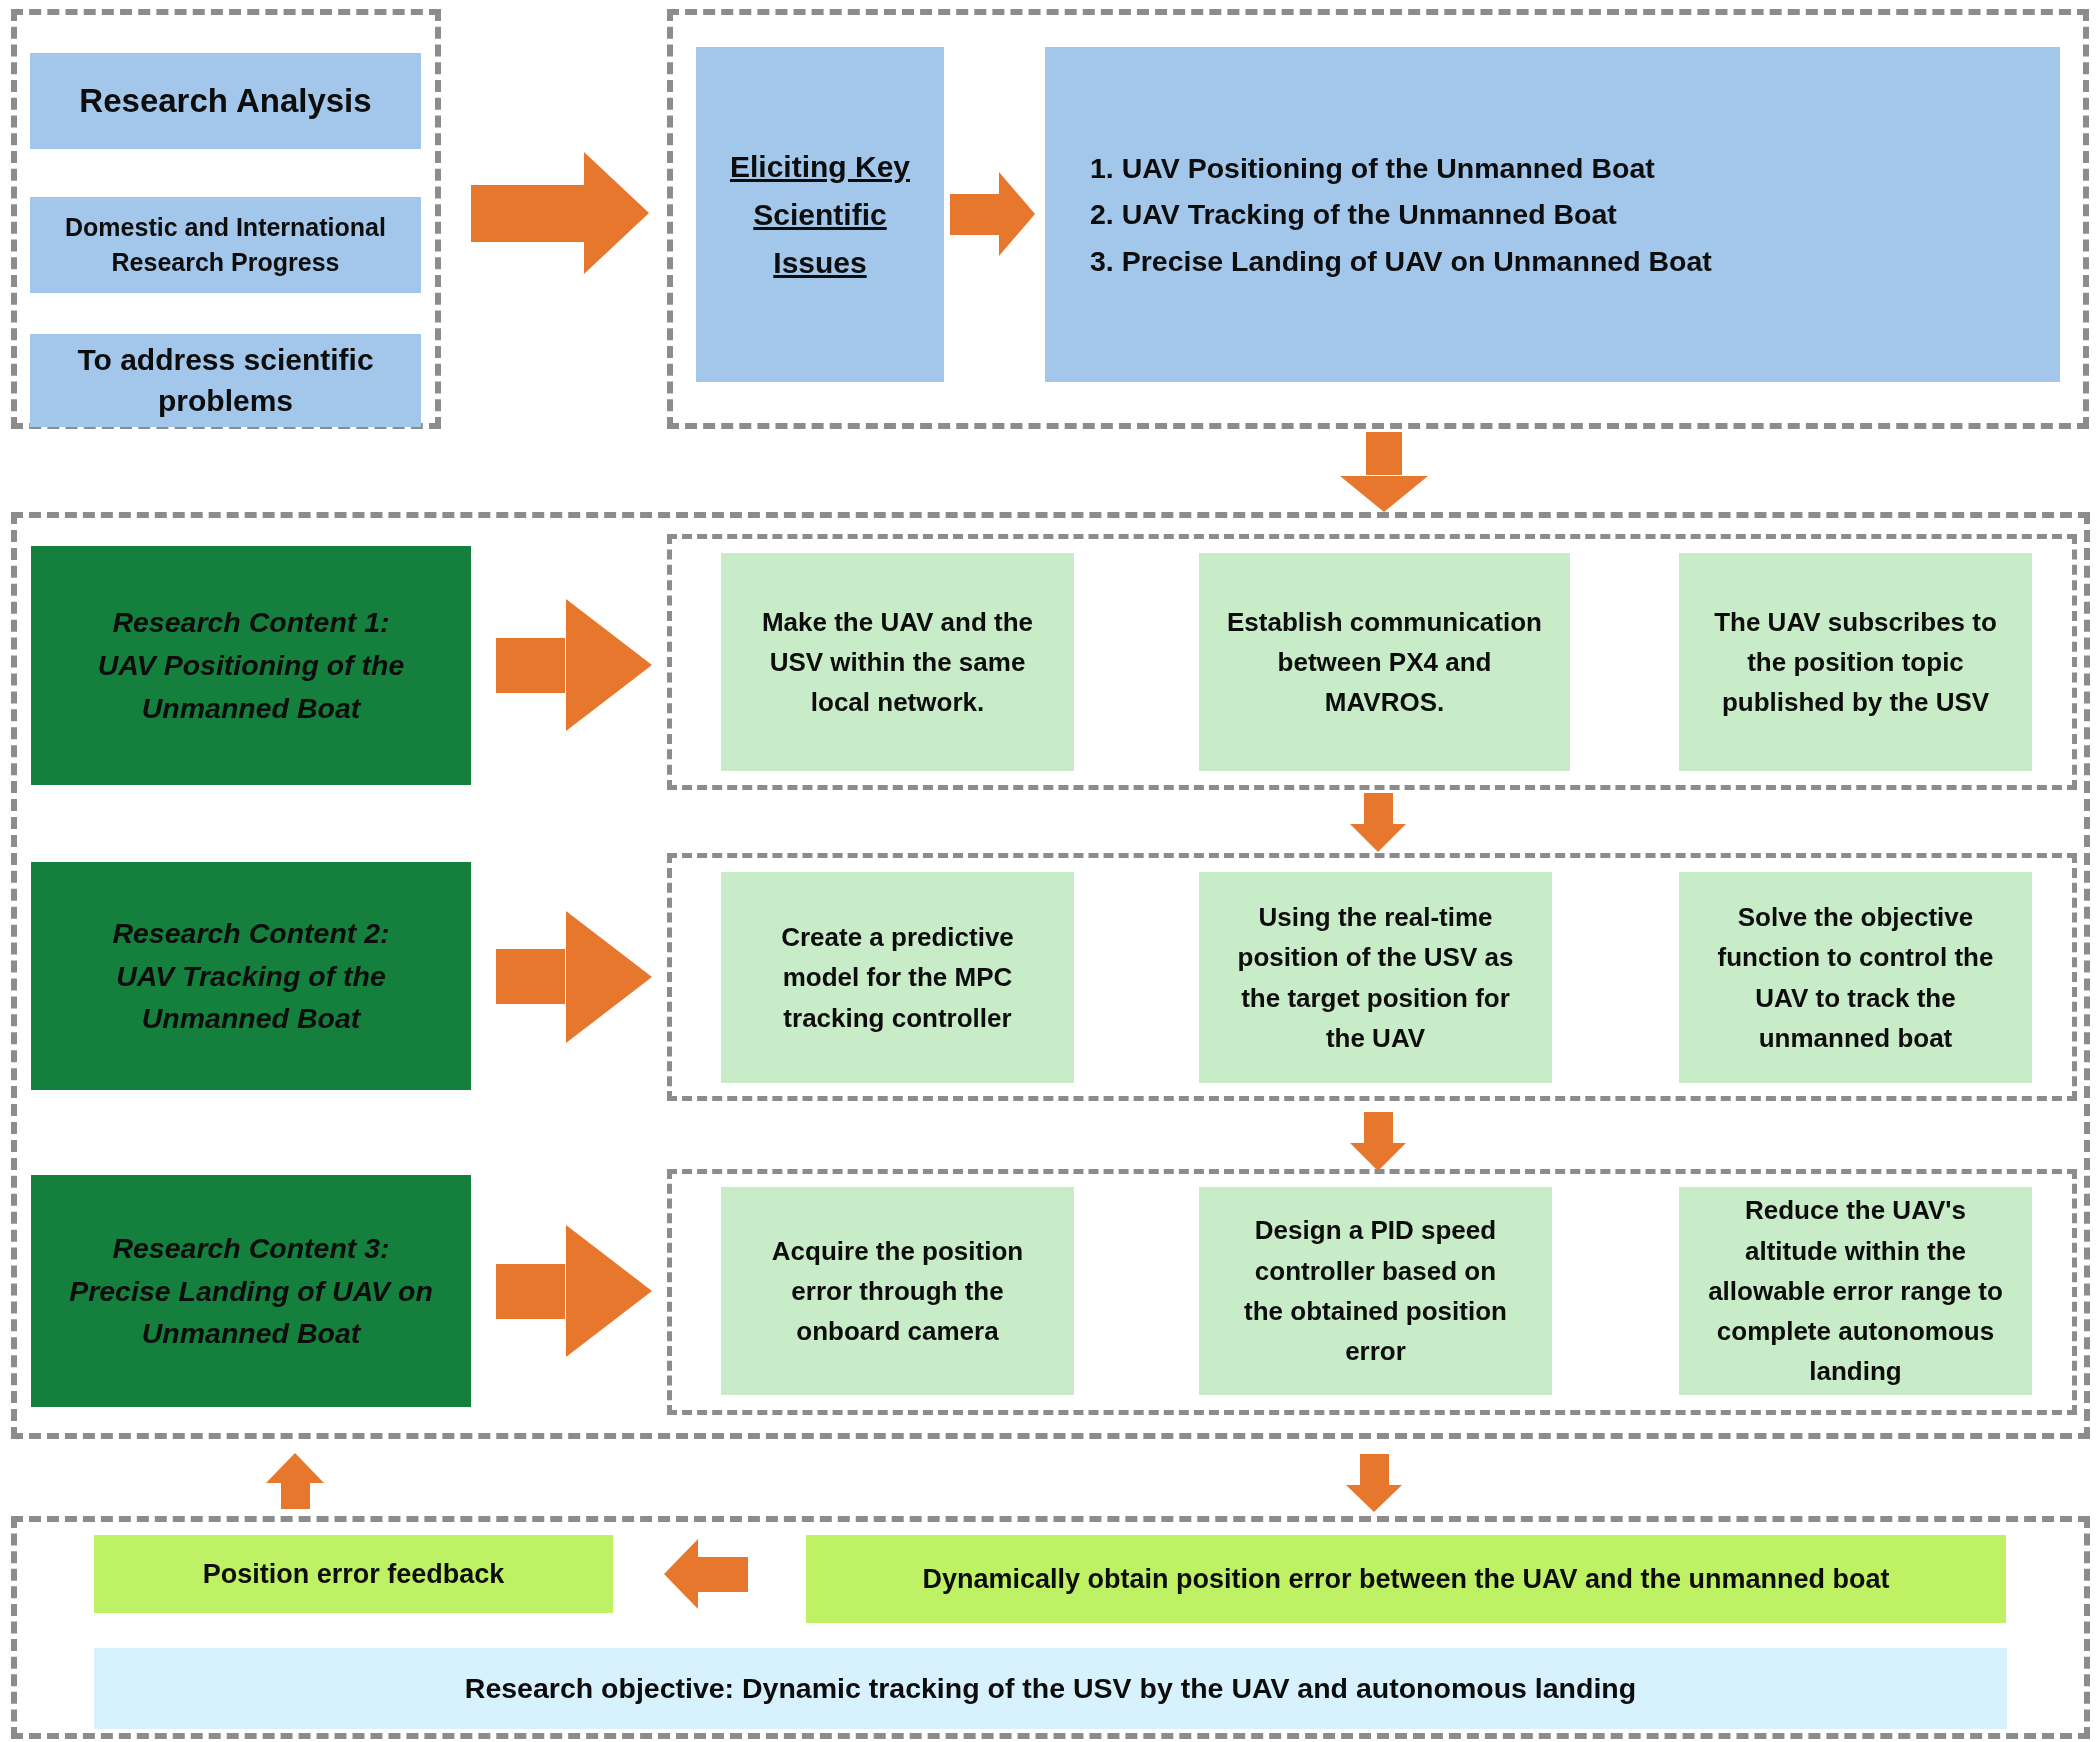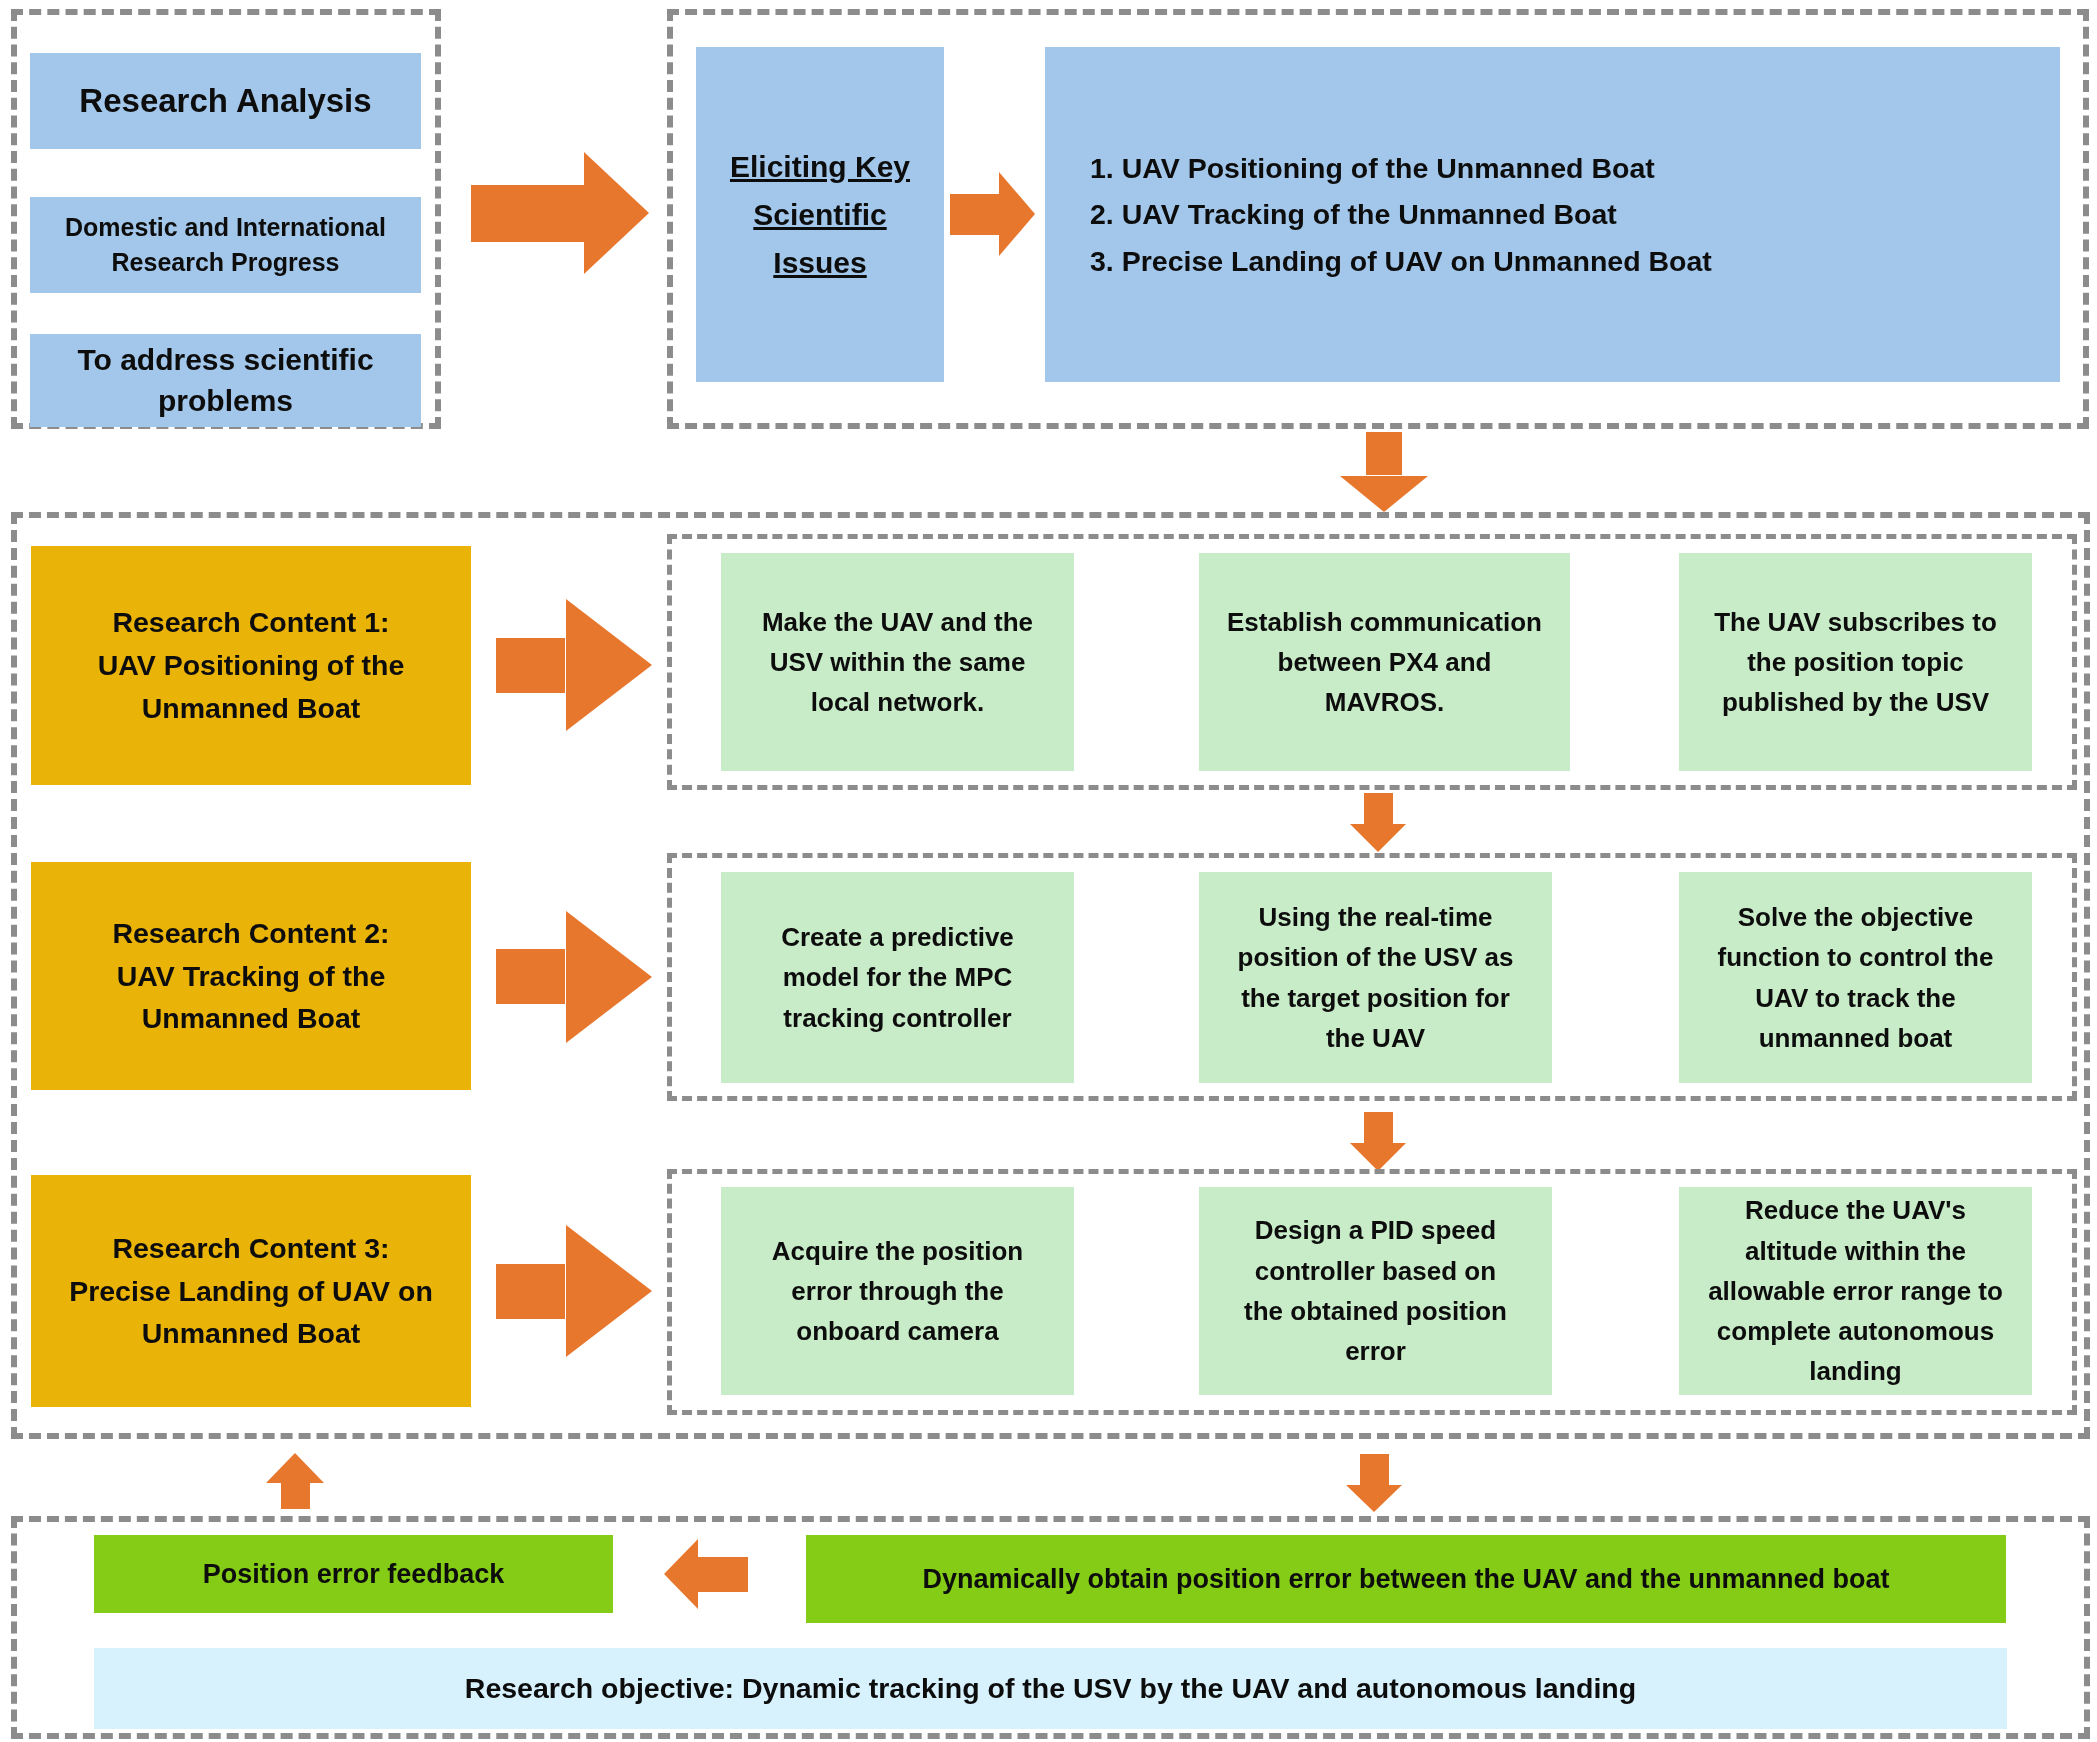--- a/index.html
+++ b/index.html
@@ -3,23 +3,23 @@
 <meta charset="utf-8">
 <style>
   html,body{margin:0;padding:0;background:#ffffff;}
   body{font-family:"Liberation Sans","DejaVu Sans",sans-serif;}
   #canvas{position:relative;width:2097px;height:1743px;background:#ffffff;overflow:hidden;
           font-weight:700;color:#0d0d0d;}
   .abs{position:absolute;box-sizing:border-box;}
   .dashed{border:6.2px dashed #8C8C8C;background:transparent;}
   .dashed-inner{border:5px dashed #8C8C8C;}
   .fill-blue{background:#A3C7EA;}
-  .fill-salmon{background:#eab308;}
+  .fill-salmon{background:#15803d;font-style:italic;}
   .fill-green{background:#C8EBC8;}
-  .fill-gray{background:#84cc16;}
+  .fill-gray{background:#bef264;}
   .fill-ltblue{background:#D7F2FD;}
   .center{display:flex;align-items:center;justify-content:center;text-align:center;}
   .orange{background:#E8772E;}
   
   .head-right{width:0;height:0;border-style:solid;border-color:transparent;border-left-color:#E8772E;}
   .head-left{width:0;height:0;border-style:solid;border-color:transparent;border-right-color:#E8772E;}
   .head-down{width:0;height:0;border-style:solid;border-color:transparent;border-top-color:#E8772E;}
   .head-up{width:0;height:0;border-style:solid;border-color:transparent;border-bottom-color:#E8772E;}
   
   .t-title{font-size:33px;}

